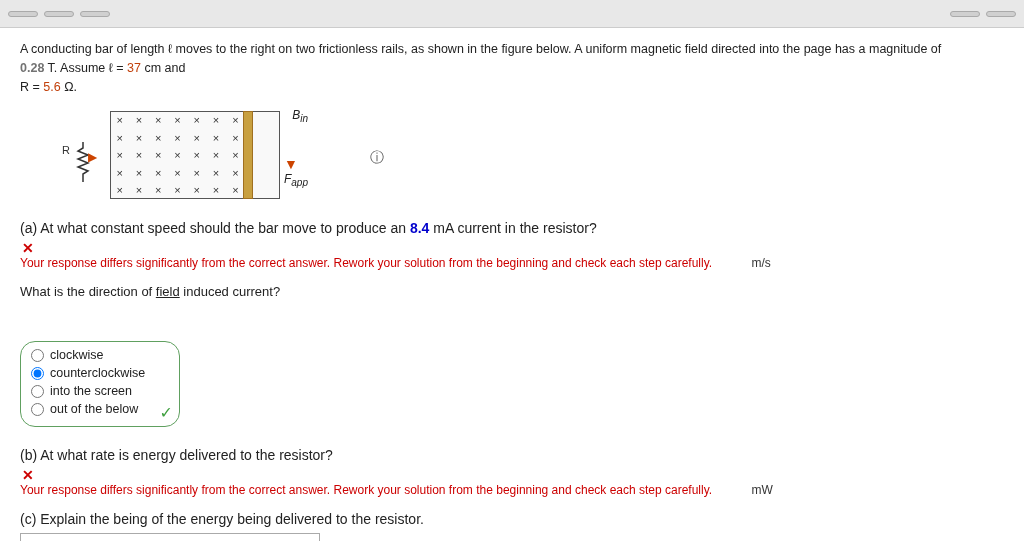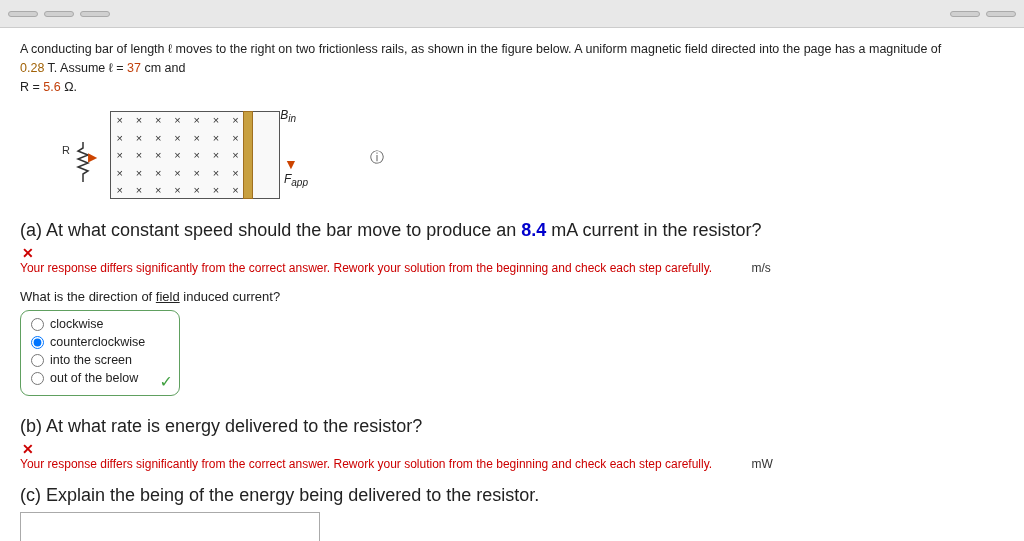--- a/index.html
+++ b/index.html
@@ -29,21 +29,21 @@
     }
     .main-content {
       padding: 12px 20px;
       max-width: 980px;
     }
     .problem-text {
       font-size: 12.5px;
       line-height: 1.5;
       margin-bottom: 10px;
     }
-    .highlight-blue { color: #a16207; font-weight: normal; }
+    .highlight-blue { color: #737373; font-weight: bold; }
     .highlight-orange { color: #c2410c; font-weight: normal; }
     .figure-area {
       display: flex;
       align-items: center;
       margin: 10px 0 14px 40px;
       position: relative;
     }
     
     .diagram {
       position: relative;
@@ -112,21 +112,21 @@
       margin-top: 4px;
       color: #555;
       font-size: 14px;
       cursor: pointer;
     }
     
     .part-section {
       margin-bottom: 14px;
     }
     .part-label {
-      font-size: 18px;
+      font-size: 14px;
       margin-bottom: 4px;
     }
     .error-x {
       color: #cc0000;
       font-size: 14px;
       font-weight: bold;
       margin-left: 2px;
     }
     .error-msg {
       color: #cc0000;
@@ -143,25 +143,26 @@
     
     .direction-section {
       margin-bottom: 14px;
     }
     .direction-question {
       font-size: 13px;
       margin-bottom: 6px;
     }
     .radio-group {
       border: 1.5px solid #60a060;
-      border-radius: 9px;
+      border-radius: 15px;
       padding: 6px 24px 6px 10px;
       display: inline-block;
       min-width: 160px;
       position: relative;
+      margin-top: 36px;
     }
     .radio-item {
       display: flex;
       align-items: center;
       margin-bottom: 4px;
       font-size: 12.5px;
       gap: 6px;
     }
     .radio-item input[type="radio"] {
       margin: 0;
@@ -270,21 +271,21 @@
           <div class="x-cell">×</div>
           <div class="x-cell">×</div>
           <div class="x-cell">×</div>
           <div class="x-cell">×</div>
           <div class="x-cell">×</div>
           <div class="x-cell">×</div>
         </div>
 
         <div class="conducting-bar"></div>
 
-        <div class="bin-label" style="right:14px; top:2px; font-size:12px; font-style:italic; position:absolute;">
+        <div class="bin-label" style="right:2px; top:2px; font-size:12px; font-style:italic; position:absolute;">
           <span>B</span><sub>in</sub>
         </div>
 
         <div style="position:absolute;right:2px;top:50px;font-size:12px;font-style:italic;">
           <span style="color:#cc4400;font-size:14px;">▼</span><br>
           <span>F</span><sub>app</sub>
         </div>
       </div>
     </div>
 

